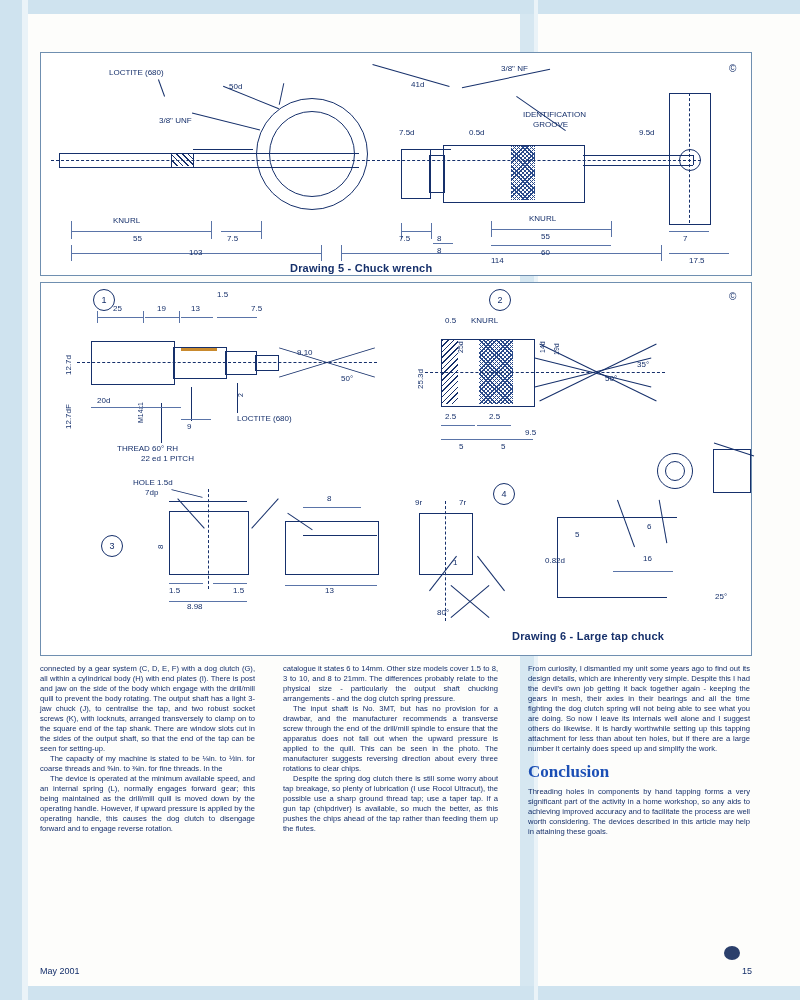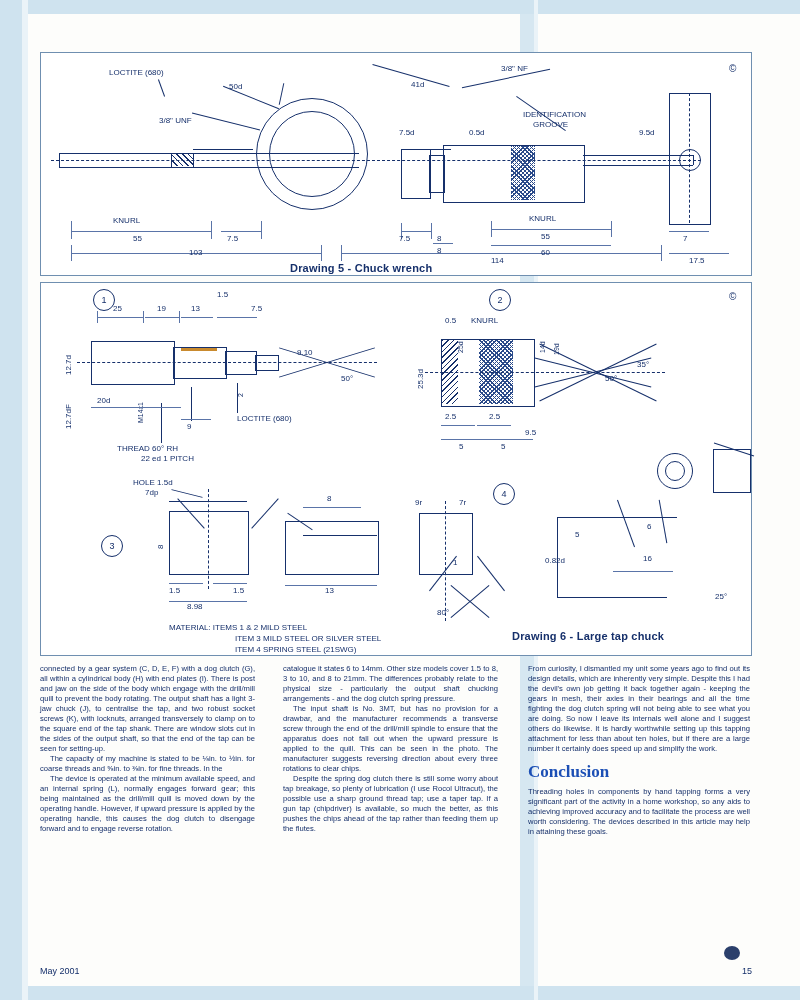--- a/index.html
+++ b/index.html
@@ -276,25 +276,20 @@
     <div class="ln h" style="left:516px;top:314px;width:110px;"></div>
     <div class="ln" style="left:560px;top:240px;width:50px;height:1px;transform:rotate(70deg);"></div>
     <div class="ln" style="left:600px;top:238px;width:44px;height:1px;transform:rotate(80deg);"></div>
     <span class="lbl" style="left:534px;top:248px;">5</span>
     <span class="lbl" style="left:606px;top:240px;">6</span>
     <span class="lbl" style="left:602px;top:272px;">16</span>
     <span class="lbl" style="left:504px;top:274px;">0.82d</span>
     <span class="lbl" style="left:674px;top:310px;">25°</span>
     <div class="ln h thin" style="left:572px;top:288px;width:60px;"></div>
 
-    <div class="matblock" style="left:128px;top:340px;">
-      <div>MATERIAL:   ITEMS 1 &amp; 2 MILD STEEL</div>
-      <div style="margin-left:66px;">ITEM 3 MILD STEEL OR SILVER STEEL</div>
-      <div style="margin-left:66px;">ITEM 4 SPRING STEEL (21SWG)</div>
-    </div>
   </div>
   <span class="cap" style="left:490px;top:630px;margin-left:22px;">Drawing 6 - Large tap chuck</span>
 
   <div class="cols">
     <div class="col" id="c1">
       <p class="first">connected by a gear system (C, D, E, F) with a dog clutch (G), all within a cylindrical body (H) with end plates (I). There is post and jaw on the side of the body which engage with the drill/mill quill to prevent the body rotating. The output shaft has a light 3-jaw chuck (J), to centralise the tap, and two robust socket screws (K), with locknuts, arranged transversely to clamp on to the square end of the tap shank. There are window slots cut in the sides of the output shaft, so that the end of the tap can be seen for setting-up.</p>
       <p>The capacity of my machine is stated to be ⅛in. to ½in. for coarse threads and ⅝in. to ⅜in. for fine threads. In the</p>
       <p>The device is operated at the minimum available speed, and an internal spring (L), normally engages forward gear; this being maintained as the drill/mill quill is moved down by the operating handle. However, if upward pressure is applied by the operating handle, this causes the dog clutch to disengage forward and to engage reverse rotation.</p>
     </div>
     <div class="col" id="c2">

